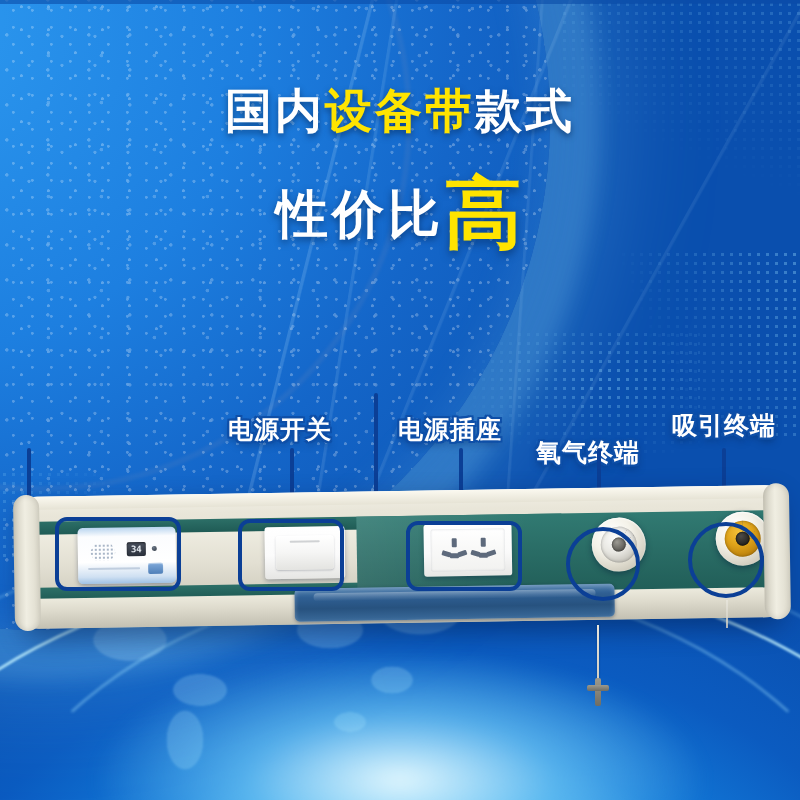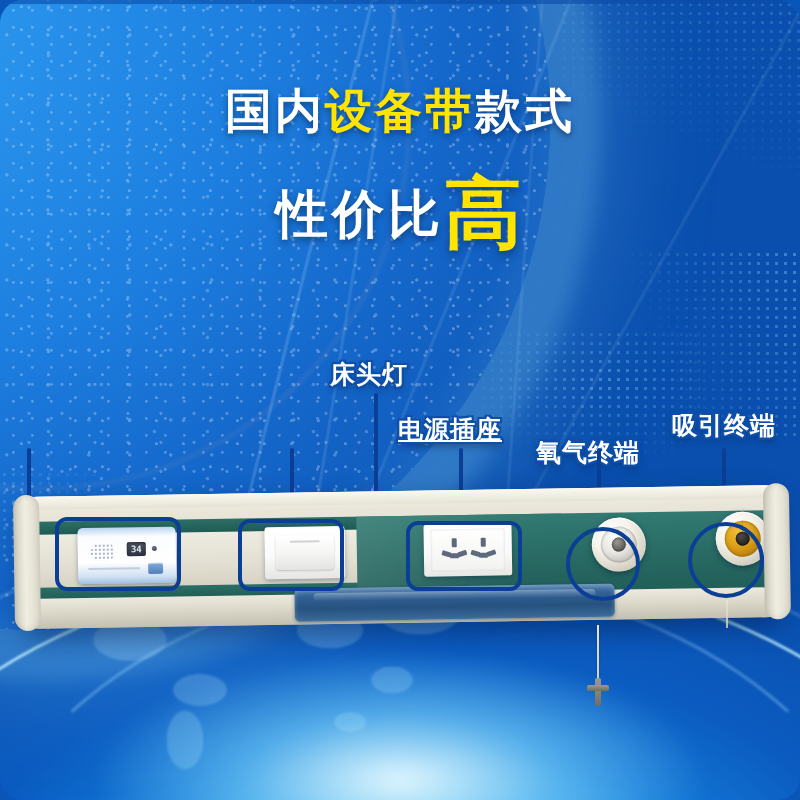--- a/index.html
+++ b/index.html
@@ -2,21 +2,21 @@
 <html><head>
 <meta charset="utf-8">
 <style>
   * { margin:0; padding:0; box-sizing:border-box; }
   html,body { width:800px; height:800px; overflow:hidden; }
   body {
     font-family:"Liberation Sans","DejaVu Sans",sans-serif;
     background:#0a56b8;
     position:relative;
   }
-  #stage { position:absolute; inset:0; width:800px; height:800px; overflow:hidden;border-radius:23px; }
+  #stage { position:absolute; inset:0; width:800px; height:800px; overflow:hidden; }
 
   
   .bg-base{
     position:absolute; inset:0;
     background:
       radial-gradient(ellipse 680px 420px at 52% 118%, #9fe6ff 0%, #42b4f5 22%, #1279d8 48%, #0b5bc0 70%, #0a4fae 100%),
       linear-gradient(180deg,#0b57bb 0%,#0e62c6 40%,#0d6ccb 70%,#0a57b8 100%);
   }
   
   .globe{
@@ -130,21 +130,21 @@
     font-size:25px; font-weight:bold; letter-spacing:1px;
     color:#ffffff; white-space:nowrap;
     text-shadow:
       2px 0 0 #0e4fa8, -2px 0 0 #0e4fa8, 0 2px 0 #0e4fa8, 0 -2px 0 #0e4fa8,
       2px 2px 0 #0e4fa8, -2px 2px 0 #0e4fa8, 2px -2px 0 #0e4fa8, -2px -2px 0 #0e4fa8,
       0 4px 7px rgba(3,35,80,.55);
   }
   .c-intercom{ left:6px;   top:413px; }
   .c-switch  { left:228px; top:413px; }
   .c-bedlamp { left:330px; top:358px; }
-  .c-socket  { left:398px; top:413px;text-decoration:underline; }
+  .c-socket  { left:398px; top:413px; }
   .c-oxygen  { left:536px; top:436px; }
   .c-suction { left:672px; top:409px; }
 
   
   .lead{ position:absolute; width:4px; background:#0b3f96; border-radius:2px; }
   .l-intercom{ left:27px;  top:448px; height:82px; }
   .l-switch  { left:290px; top:448px; height:80px; }
   .l-bedlamp { left:374px; top:393px; height:212px; }
   .l-socket  { left:459px; top:448px; height:82px; }
   .l-oxygen  { left:597px; top:448px; height:95px; }
@@ -378,21 +378,21 @@
   <div class="dots dots-c"></div>
   <div class="dots dots-d"></div>
   <div class="topline"></div>
 
   <div class="headline"><span>国内</span><span class="hl">设备带</span><span>款式</span></div>
 
   <div class="subline">
     <span class="sub-a">性价比</span><span class="sub-b">高</span>
   </div>
 
-  <div class="callout c-bedlamp">床头灯</div>
+  <div class="callout c-switch">电源开关</div>
   <div class="callout c-socket">电源插座</div>
   <div class="callout c-oxygen">氧气终端</div>
   <div class="callout c-suction">吸引终端</div>
 
   <div class="lead l-intercom"></div>
   <div class="lead l-switch"></div>
   <div class="lead l-bedlamp"></div>
   <div class="lead l-socket"></div>
   <div class="lead l-oxygen"></div>
   <div class="lead l-suction"></div>

